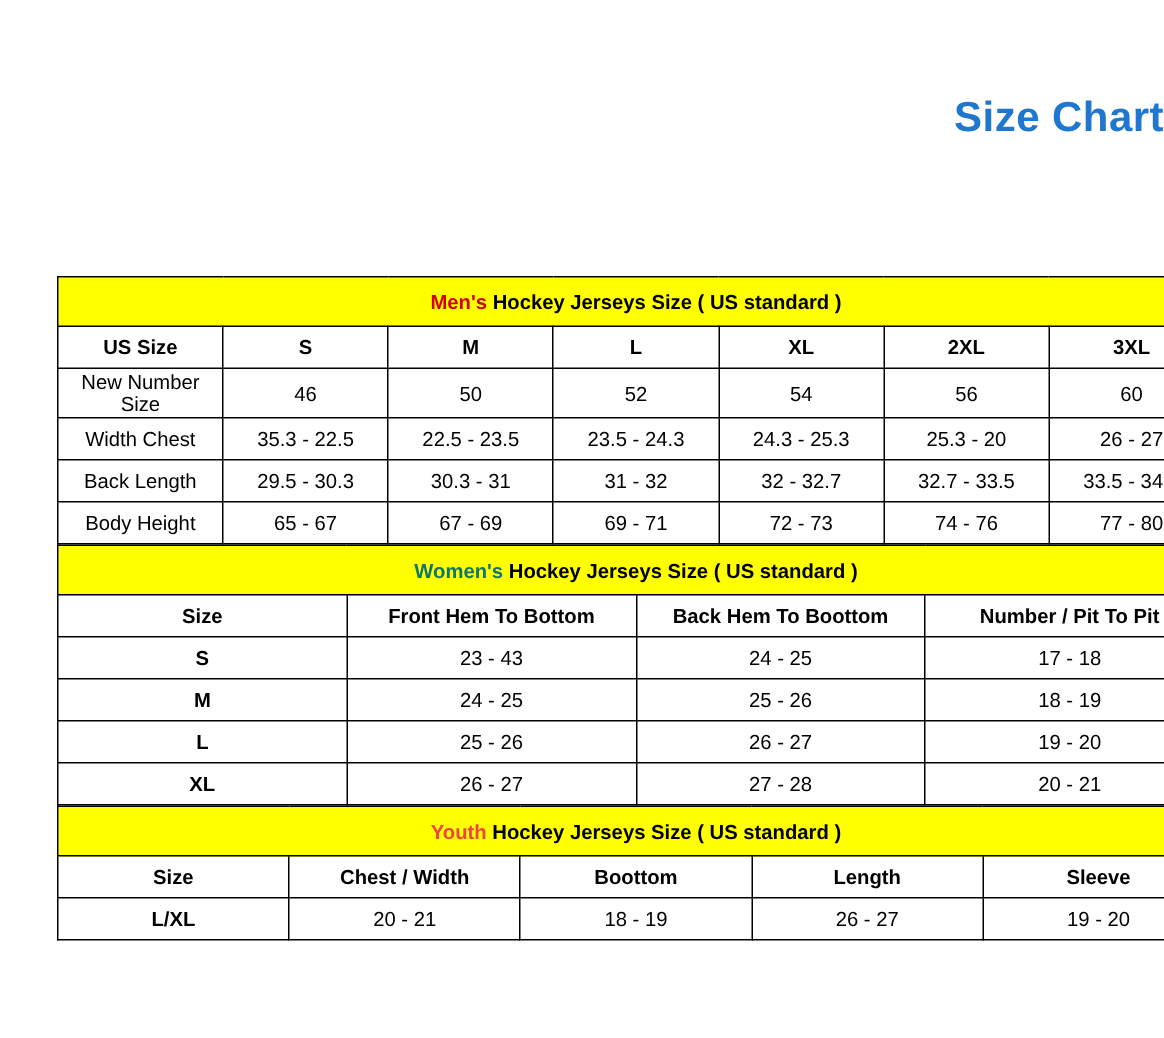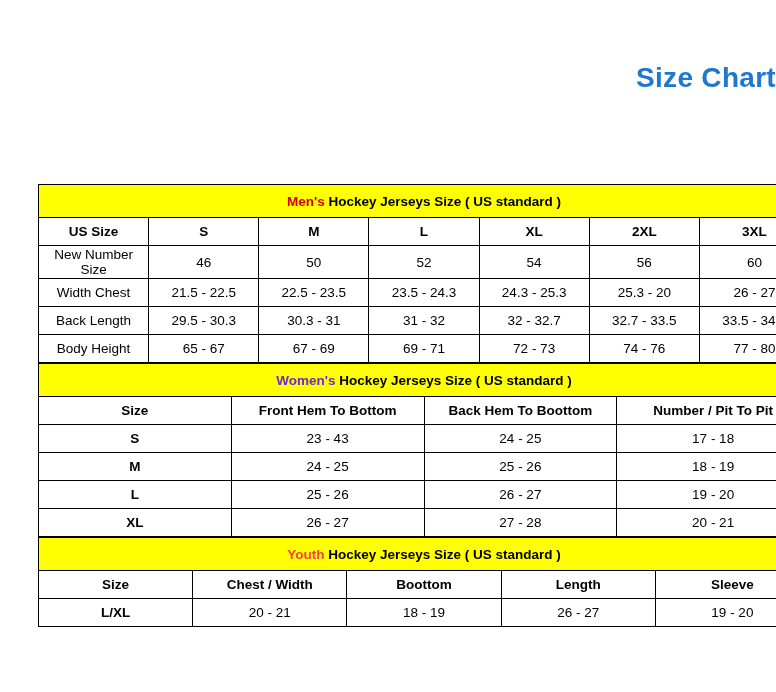--- a/index.html
+++ b/index.html
@@ -48,21 +48,21 @@
     height: 25px;
     padding: 1px 2px;
   }
   .section-head {
     background: #ffff00;
     font-weight: bold;
     font-size: 15px;
     height: 30px !important;
   }
   .section-head .accent-red { color: #d30000; }
-  .section-head .accent-magenta { color: #6d28d9; text-align: center; }
+  .section-head .accent-magenta { color: #0f766e; text-align: center; }
   .section-head .accent-orange { color: #ef4444; }
   .col-head {
     font-weight: bold;
   }
   .rowlabel-bold {
     font-weight: bold;
   }
 </style>
 </head>
 <body>
@@ -91,21 +91,21 @@
           <td>New Number Size</td>
           <td>46</td>
           <td>50</td>
           <td>52</td>
           <td>54</td>
           <td>56</td>
           <td>60</td>
         </tr>
         <tr>
           <td>Width Chest</td>
-          <td>21.5 - 22.5</td>
+          <td>35.3 - 22.5</td>
           <td>22.5 - 23.5</td>
           <td>23.5 - 24.3</td>
           <td>24.3 - 25.3</td>
           <td>25.3 - 20</td>
           <td>26 - 27</td>
         </tr>
         <tr>
           <td>Back Length</td>
           <td>29.5 - 30.3</td>
           <td>30.3 - 31</td>

